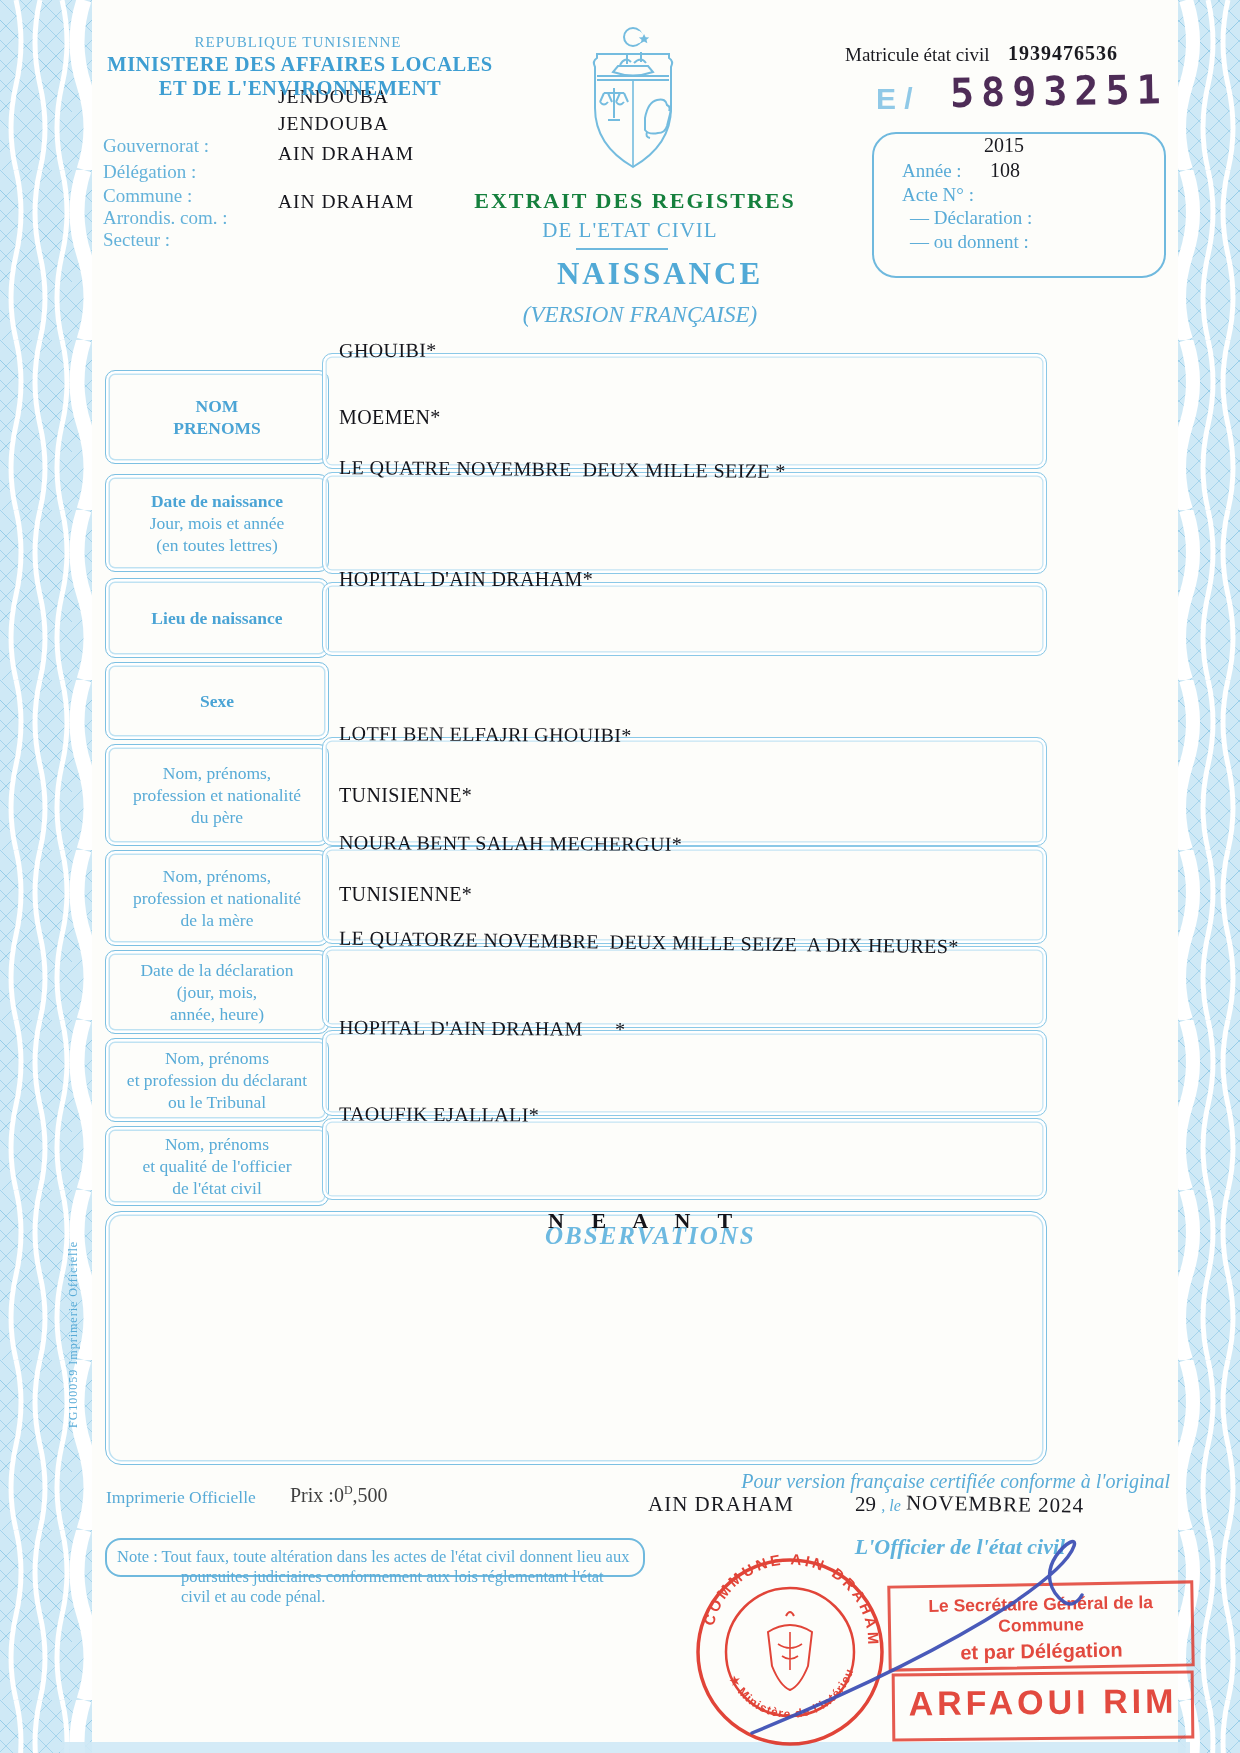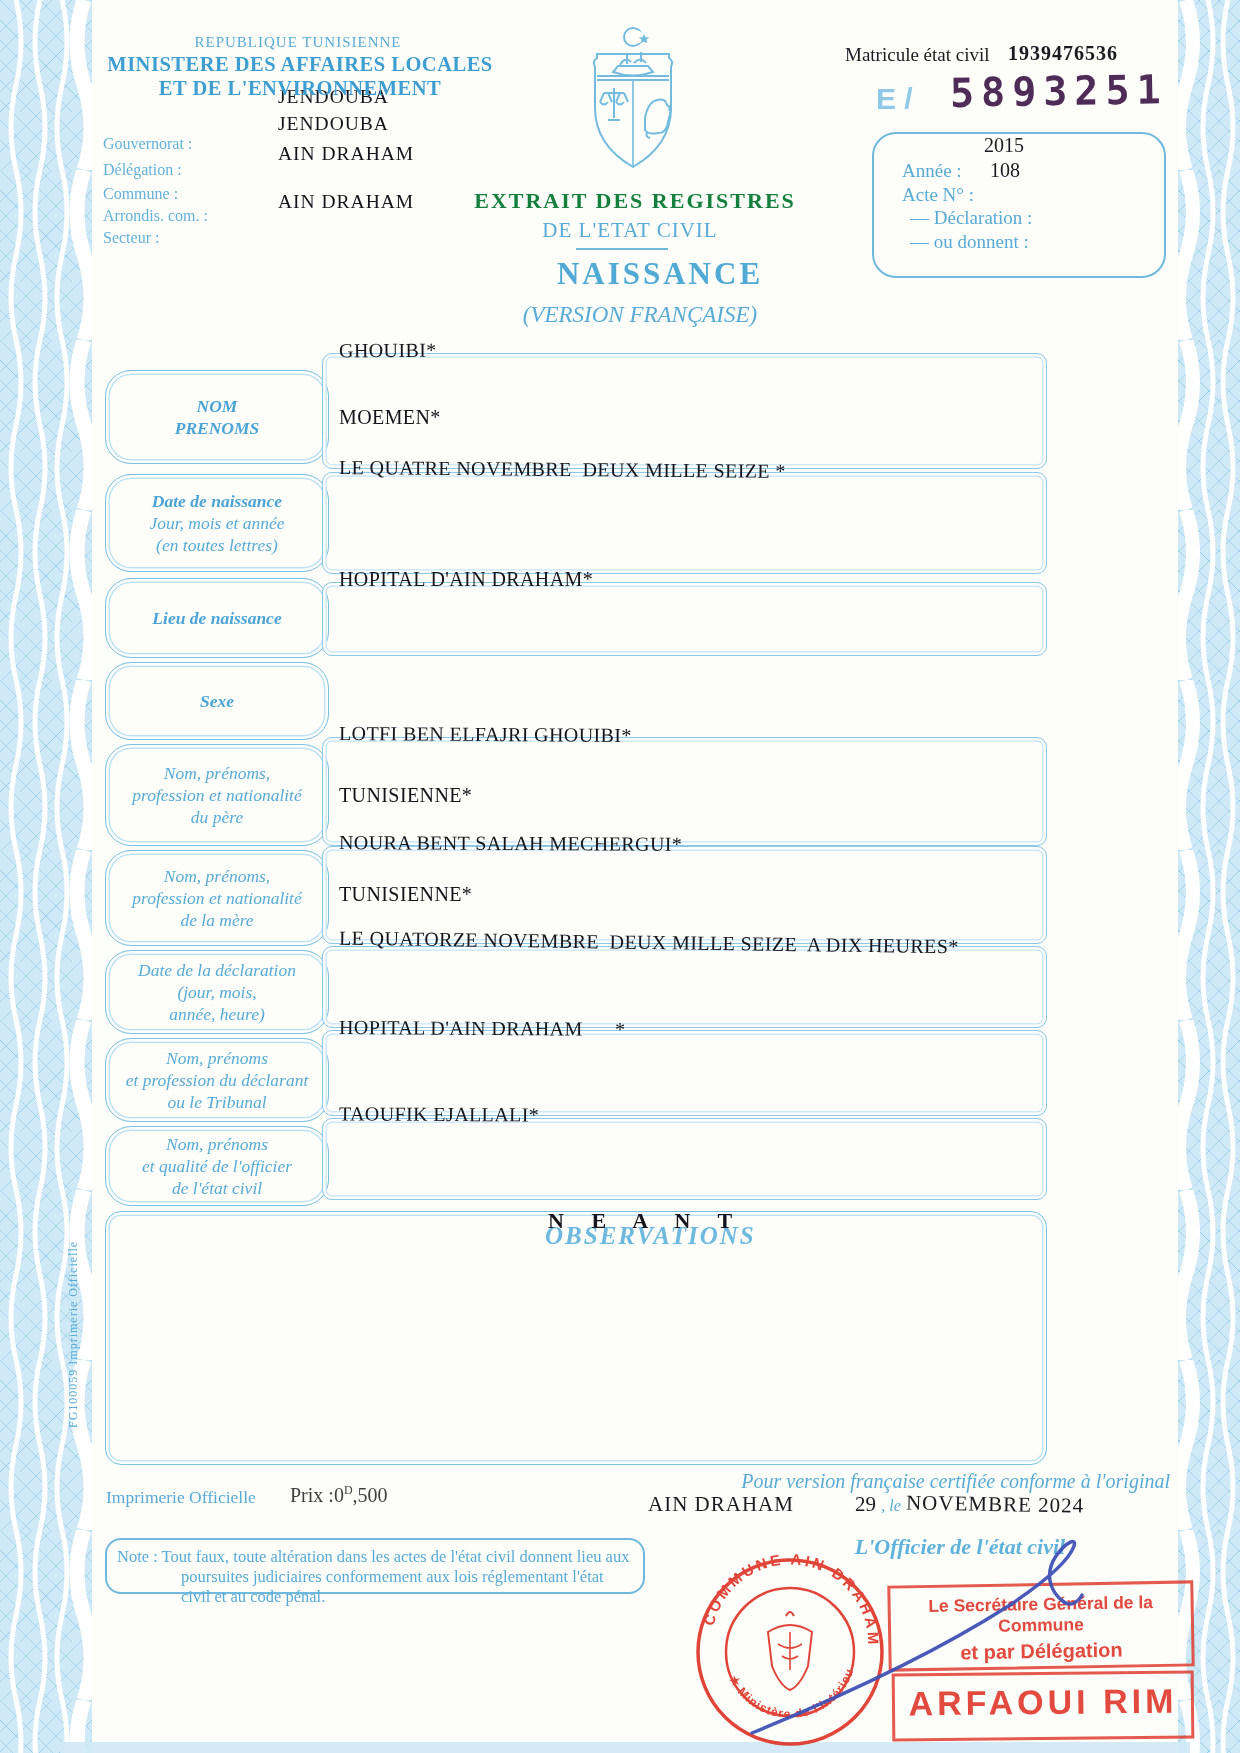--- a/index.html
+++ b/index.html
@@ -4,38 +4,38 @@
 <style>
   html,body{margin:0;padding:0;background:#e8e8e8;}
   .page{position:relative;width:1240px;height:1753px;background:#fdfdfa;overflow:hidden;
         font-family:"Liberation Serif",serif;}
   .abs{position:absolute;}
   .accent{color:#58abd7;}
   .accent-bold{color:#3e9ed2;font-weight:bold;}
   .black{color:#1a1a20;}
 
   
-  .lbox{position:absolute;left:105px;width:222px;border:1.6px solid #7cc0e2;border-radius:26px;
+  .lbox{position:absolute;left:105px;width:222px;border:1.6px solid #7cc0e2;border-radius:10px;
         box-shadow:inset 0 0 0 2.5px #fff, inset 0 0 0 4px #bfe2f2;
         display:flex;flex-direction:column;justify-content:center;align-items:center;
-        text-align:center;color:#58abd7;font-size:17.5px;line-height:1.26;background:#fdfdfa;font-style:italic;}
+        text-align:center;color:#58abd7;font-size:17.5px;line-height:1.26;background:#fdfdfa;}
   .lbox .b{font-weight:bold;color:#4ba4d5;}
   .vbox{position:absolute;left:322px;width:723px;border:1.6px solid #8ac8e7;border-radius:10px;
         box-shadow:inset 0 0 0 2.5px #fff, inset 0 0 0 3.8px #c4e4f3;}
   .vline{position:absolute;left:16px;font-size:20px;color:#14141a;white-space:pre;
          letter-spacing:.4px;font-family:"Liberation Serif",serif;}
   .obsbox{position:absolute;left:105px;width:940px;border:1.8px solid #7cc0e2;border-radius:16px;
           box-shadow:inset 0 0 0 2.5px #fff, inset 0 0 0 4px #bfe2f2;}
   .actebox{position:absolute;left:872px;top:132px;width:290px;height:142px;border:2px solid #6fb9de;
            border-radius:24px;font-size:19px;}
-  .notebox{position:absolute;left:105px;top:1538px;width:540px;height:56px;border:2px solid #6fb9de;
+  .notebox{position:absolute;left:105px;top:1538px;width:540px;height:39px;border:2px solid #6fb9de;
            border-radius:16px;color:#58abd7;font-size:16.5px;line-height:1.2;
            padding:7px 12px 0 74px;text-indent:-64px;box-sizing:border-box;}
 
-  .hdr-label{position:absolute;left:103px;color:#64b2da;font-size:16px;}
+  .hdr-label{position:absolute;left:103px;color:#64b2da;font-size:19px;}
   .hdr-value{position:absolute;left:278px;color:#15151c;font-size:19.5px;letter-spacing:1px;}
 
   .stamp-red{color:rgba(222,49,36,.88);font-family:"Liberation Sans",sans-serif;font-weight:bold;text-align:center;}
   .rect-stamp{position:absolute;border:3px solid rgba(222,49,36,.8);}
   sup{font-size:.6em;}
 </style>
 </head>
 <body>
 
 <div class="page">

